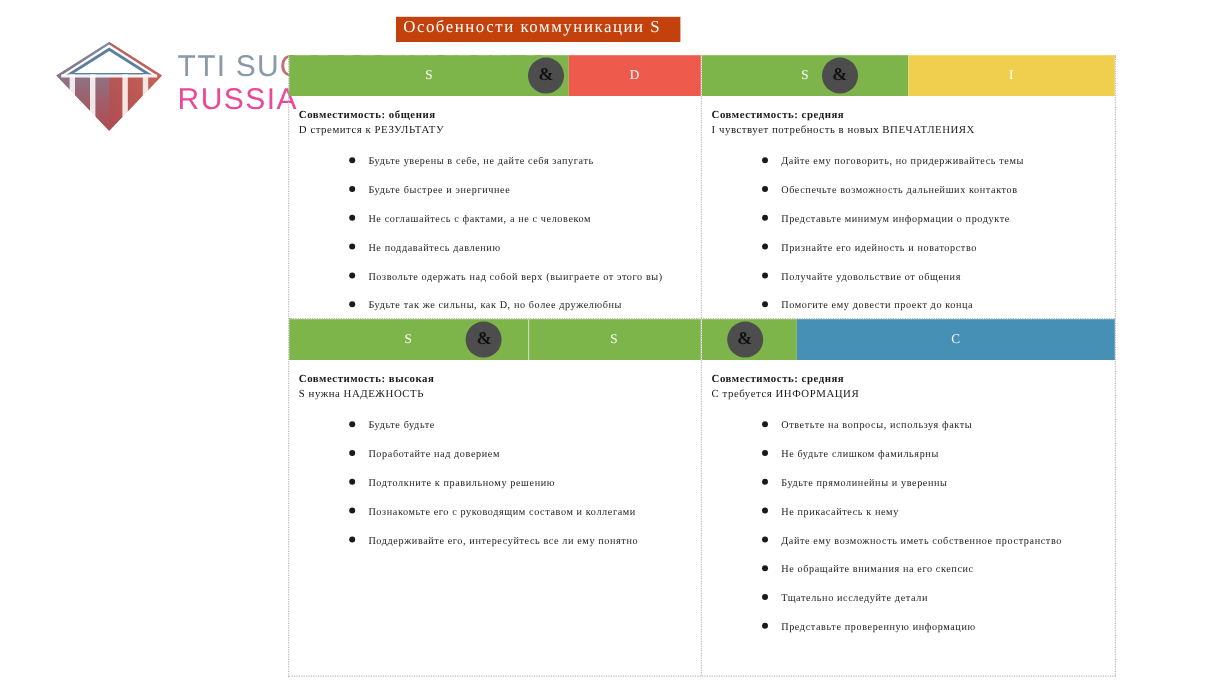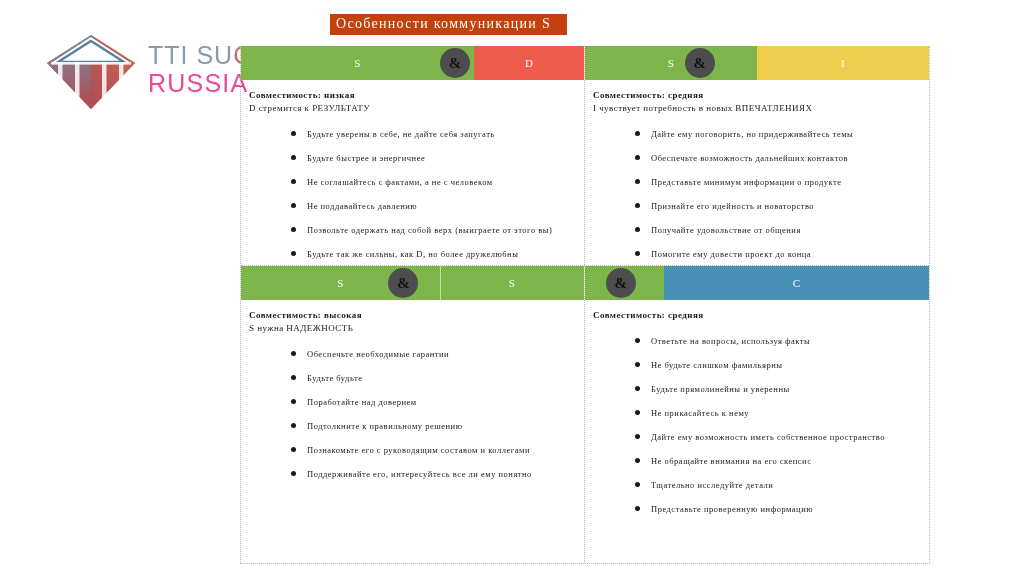--- a/index.html
+++ b/index.html
@@ -161,21 +161,21 @@
           <span>S</span>
         </div>
         <div class="seg seg-red" style="width:32%">
           <span>D</span>
         </div>
         <div class="amp" style="left:58%">&amp;</div>
       </div>
       <div class="cell-body">
         <div class="compat">
           <span>Совместимость:</span>
-          <span>низкая</span>
+          <span>общения</span>
         </div>
         <div class="subject">D стремится к РЕЗУЛЬТАТУ</div>
         <ul class="tips">
           <li><span class="dot"></span><span>Будьте уверены в себе, не дайте себя запугать</span></li>
           <li><span class="dot"></span><span>Будьте быстрее и энергичнее</span></li>
           <li><span class="dot"></span><span>Не соглашайтесь с фактами, а не с человеком</span></li>
           <li><span class="dot"></span><span>Не поддавайтесь давлению</span></li>
           <li><span class="dot"></span><span>Позвольте одержать над собой верх (выиграете от этого вы)</span></li>
           <li><span class="dot"></span><span>Будьте так же сильны, как D, но более дружелюбны</span></li>
         </ul>
@@ -222,21 +222,20 @@
         </div>
         <div class="amp" style="left:43%">&amp;</div>
       </div>
       <div class="cell-body">
         <div class="compat">
           <span>Совместимость:</span>
           <span>высокая</span>
         </div>
         <div class="subject">S нужна НАДЕЖНОСТЬ</div>
         <ul class="tips">
-          <li><span class="dot"></span><span>Обеспечьте необходимые гарантии</span></li>
           <li><span class="dot"></span><span>Будьте будьте</span></li>
           <li><span class="dot"></span><span>Поработайте над доверием</span></li>
           <li><span class="dot"></span><span>Подтолкните к правильному решению</span></li>
           <li><span class="dot"></span><span>Познакомьте его с руководящим составом и коллегами</span></li>
           <li><span class="dot"></span><span>Поддерживайте его, интересуйтесь все ли ему понятно</span></li>
         </ul>
       </div>
     </div>
 
     <div class="cell cell-right">
@@ -245,20 +244,21 @@
         <div class="seg seg-blue" style="width:77%">
           <span>C</span>
         </div>
         <div class="amp" style="left:6%">&amp;</div>
       </div>
       <div class="cell-body">
         <div class="compat">
           <span>Совместимость:</span>
           <span>средняя</span>
         </div>
+        <div class="subject">С требуется ИНФОРМАЦИЯ</div>
         <ul class="tips">
           <li><span class="dot"></span><span>Ответьте на вопросы, используя факты</span></li>
           <li><span class="dot"></span><span>Не будьте слишком фамильярны</span></li>
           <li><span class="dot"></span><span>Будьте прямолинейны и уверенны</span></li>
           <li><span class="dot"></span><span>Не прикасайтесь к нему</span></li>
           <li><span class="dot"></span><span>Дайте ему возможность иметь собственное пространство</span></li>
           <li><span class="dot"></span><span>Не обращайте внимания на его скепсис</span></li>
           <li><span class="dot"></span><span>Тщательно исследуйте детали</span></li>
           <li><span class="dot"></span><span>Представьте проверенную информацию</span></li>
         </ul>

